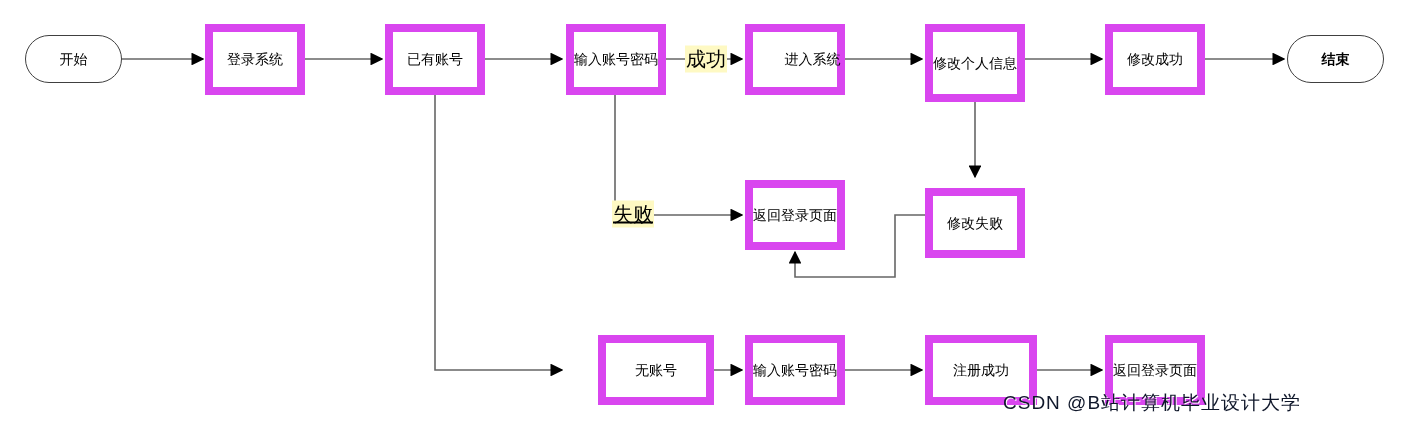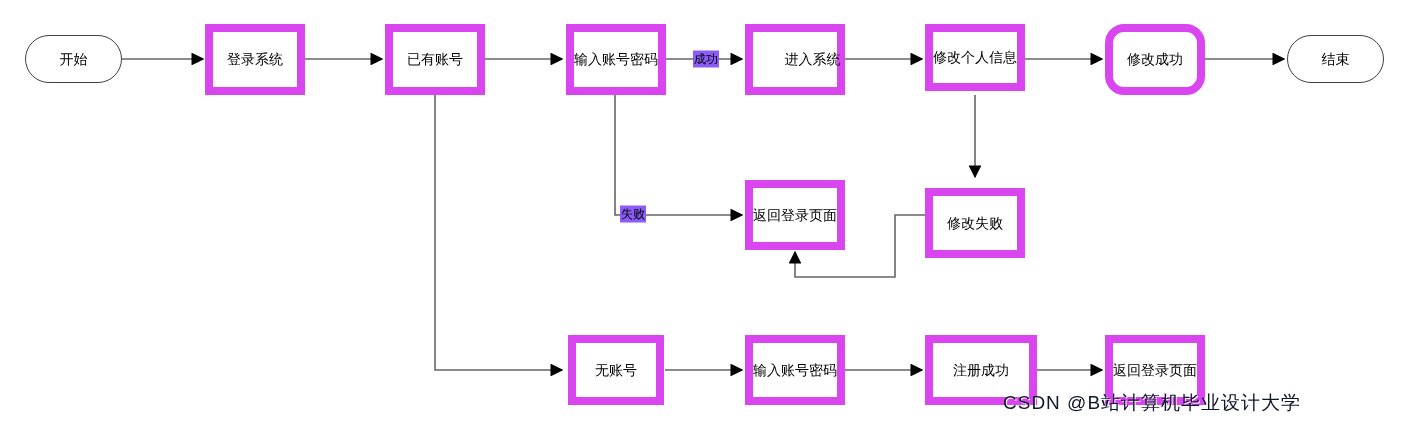--- a/index.html
+++ b/index.html
@@ -20,22 +20,22 @@
     text-align: center; line-height: 1.2;
     white-space: nowrap;
   }
   .node.terminal {
     border: 1.5px solid #404040;
     border-radius: 24px;
   }
   .edge-label {
     position: absolute;
     transform: translate(-50%, -50%);
-    background: #8b5cf6;
-    font-size: 12px; color: #000000;
+    background: #fef9c3;
+    font-size: 20px; color: #000000;
     padding: 0 1px;
     white-space: nowrap;
   }
   .watermark {
     position: absolute;
     left: 1003px; top: 390px;
     font-size: 19px;
     color: #0f172a;
     text-shadow: 1px 1px 0 #ffffff;
     white-space: nowrap;
@@ -70,30 +70,30 @@
       <polyline points="845,370 922,370" marker-end="url(#arr)"></polyline>
       <polyline points="1025,370 1102,370" marker-end="url(#arr)"></polyline>
     </g>
   </svg>
 
   <div class="node terminal" style="left:25px; top:35px; width:97px; height:48px;">开始</div>
   <div class="node" style="left:205px; top:24px; width:100px; height:71px;">登录系统</div>
   <div class="node" style="left:385px; top:24px; width:100px; height:71px;">已有账号</div>
   <div class="node" style="left:566px; top:24px; width:100px; height:71px;">输入账号密码</div>
   <div class="node" style="left:745px; top:24px; width:100px; height:71px;padding-left:35px;">进入系统</div>
-  <div class="node" style="left:925px; top:24px; width:100px; height:67px;">修改个人信息</div>
-  <div class="node" style="left:1105px; top:24px; width:100px; height:71px;border-radius:19px;">修改成功</div>
-  <div class="node terminal" style="left:1287px; top:35px; width:97px; height:48px;">结束</div>
+  <div class="node" style="left:925px; top:24px; width:100px; height:78px;">修改个人信息</div>
+  <div class="node" style="left:1105px; top:24px; width:100px; height:71px;">修改成功</div>
+  <div class="node terminal" style="left:1287px; top:35px; width:97px; height:48px;font-weight:bold;">结束</div>
 
   <div class="node" style="left:745px; top:180px; width:100px; height:70px;">返回登录页面</div>
   <div class="node" style="left:925px; top:188px; width:100px; height:70px;">修改失败</div>
 
-  <div class="node" style="left:568px; top:335px; width:96px; height:70px;">无账号</div>
+  <div class="node" style="left:598px; top:335px; width:116px; height:70px;">无账号</div>
   <div class="node" style="left:745px; top:335px; width:100px; height:70px;">输入账号密码</div>
   <div class="node" style="left:925px; top:335px; width:112px; height:70px;">注册成功</div>
   <div class="node" style="left:1105px; top:335px; width:100px; height:70px;">返回登录页面</div>
 
   <div class="edge-label" style="left:706px; top:59px;">成功</div>
-  <div class="edge-label" style="left:633px; top:214px;">失败</div>
+  <div class="edge-label" style="left:633px; top:214px;text-decoration:underline;">失败</div>
 
   <div class="watermark">CSDN @B站计算机毕业设计大学</div>
 
 </div>
 
 </body></html>

